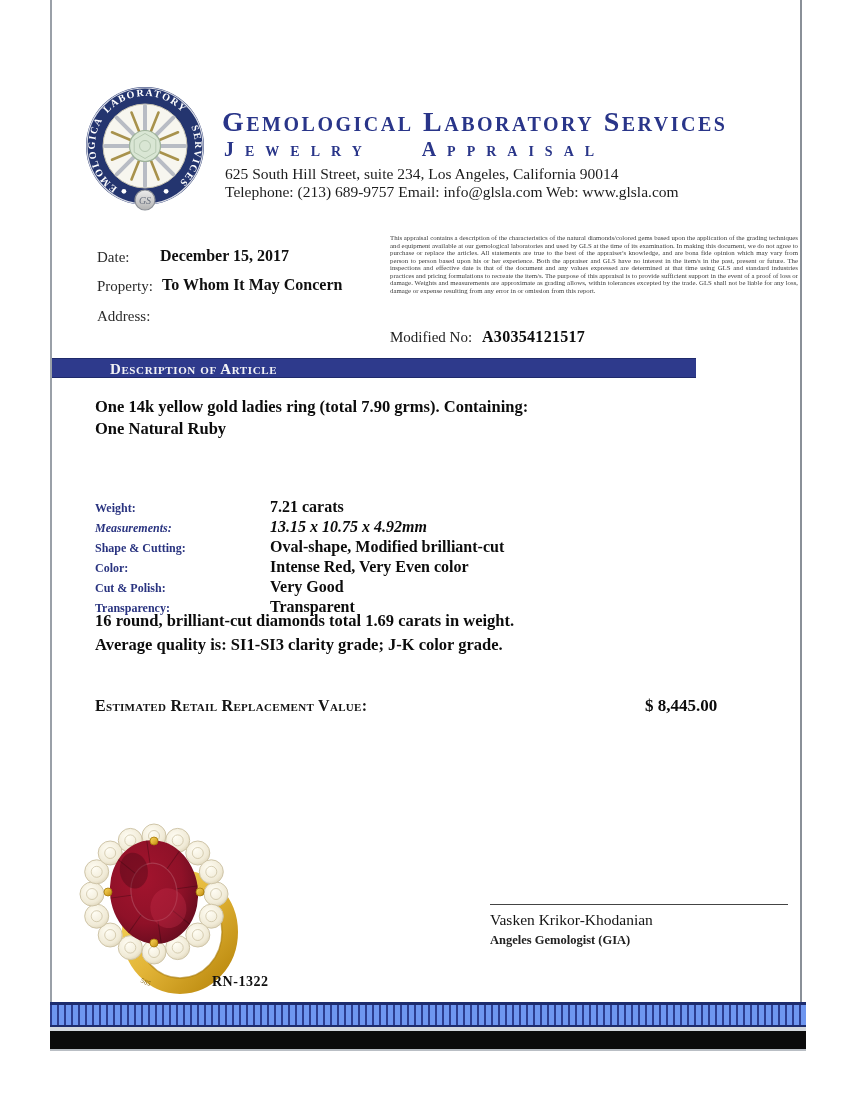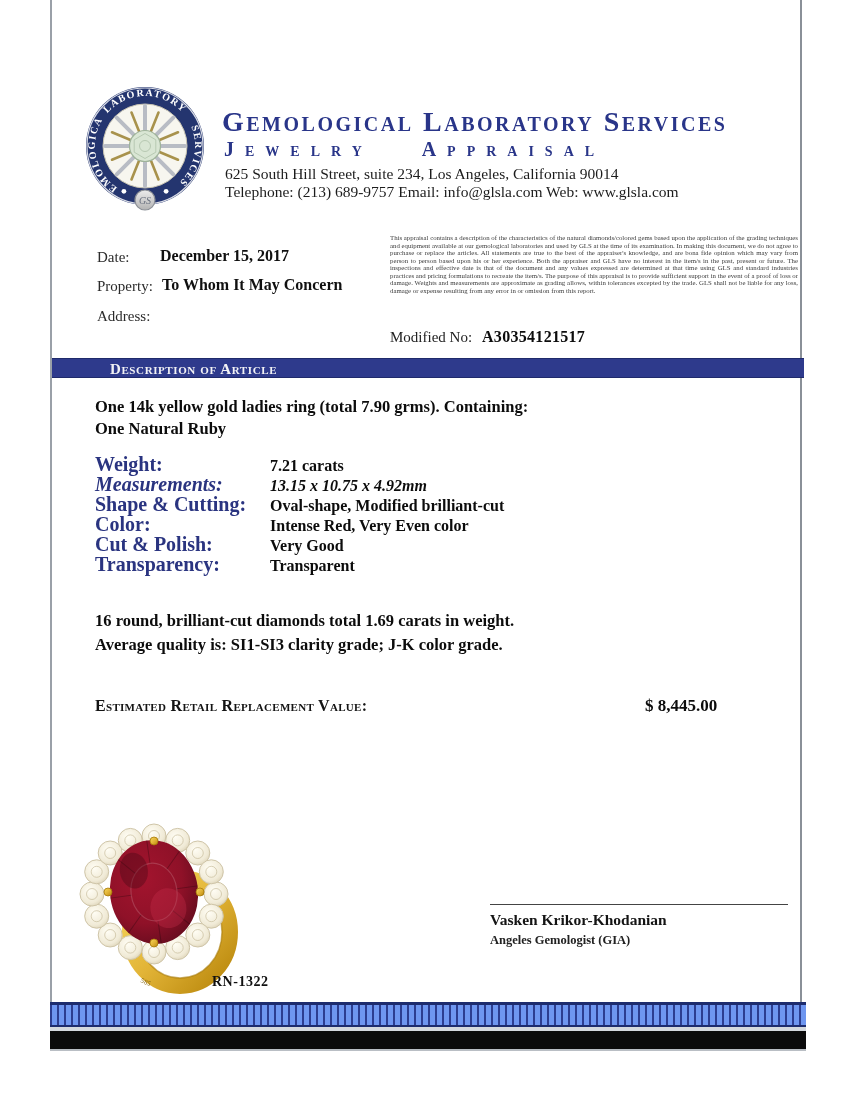--- a/index.html
+++ b/index.html
@@ -32,37 +32,37 @@
   .info-value { font-size: 16px; font-weight: 700; color: #101010; white-space: nowrap; }
   .disclaimer {
     width: 408px; font-size: 6.8px; line-height: 7.5px; color: #3c3c3c;
     text-align: justify; font-family: "Liberation Serif", serif;
   }
   .appr-label { font-size: 15px; color: #222; }
   .appr-value { font-size: 16px; font-weight: 700; color: #0d0d0d; letter-spacing: .3px; }
 
   
   .section-bar {
-    left: 0; top: 358px; width: 752px; height: 20px; background: #2e3a8c;
+    left: 0; top: 358px; width: 644px; height: 20px; background: #2e3a8c;
     color: #f2f2f5; font-variant: small-caps; font-weight: 700;
     font-size: 15px; line-height: 20px; padding-left: 58px; letter-spacing: .6px;
     border-top: 1px solid #1f2a6b; border-bottom: 1px solid #1f2a6b;
   }
 
   .body-bold { font-size: 16.5px; font-weight: 700; color: #0c0c0c; line-height: 22px; white-space: nowrap; }
 
   .spec-row { position: absolute; left: 43px; height: 20px; white-space: nowrap; }
-  .spec-label { display: inline-block; width: 175px; font-size: 20px; font-weight: 700; color: #2a3480; }
+  .spec-label { display: inline-block; width: 175px; font-size: 12px; font-weight: 700; color: #2a3480; margin-top: 48px; }
   .spec-value { font-size: 16px; font-weight: 700; color: #0c0c0c; }
 
   .value-label { font-variant: small-caps; font-weight: 700; font-size: 16px; color: #141414; letter-spacing: .3px; }
   .value-amount { font-size: 17px; font-weight: 700; color: #0c0c0c; }
 
   .sig-line { left: 438px; top: 904px; width: 298px; border-top: 1.5px solid #444; }
-  .sig-name { left: 438px; top: 911px; font-size: 15.5px; font-weight: 700; color: #141414; }
+  .sig-name { left: 438px; top: 911px; font-size: 15.5px; font-weight: 400; color: #141414; }
   .sig-title { left: 438px; top: 933px; font-size: 12.5px; font-weight: 700; color: #222; }
 
   .rn-ref { left: 160px; top: 974px; font-size: 14px; font-weight: 700; color: #111; letter-spacing: .5px; }
 
   
   .stripe-band {
     left: -2px; top: 1002px; width: 756px; height: 25px;
     background: repeating-linear-gradient(90deg, #2c3d90 0 2px, #6e96f0 2px 7px);
     border-top: 3px solid #1d2c6e; border-bottom: 2px solid #1d2c6e;
   }

